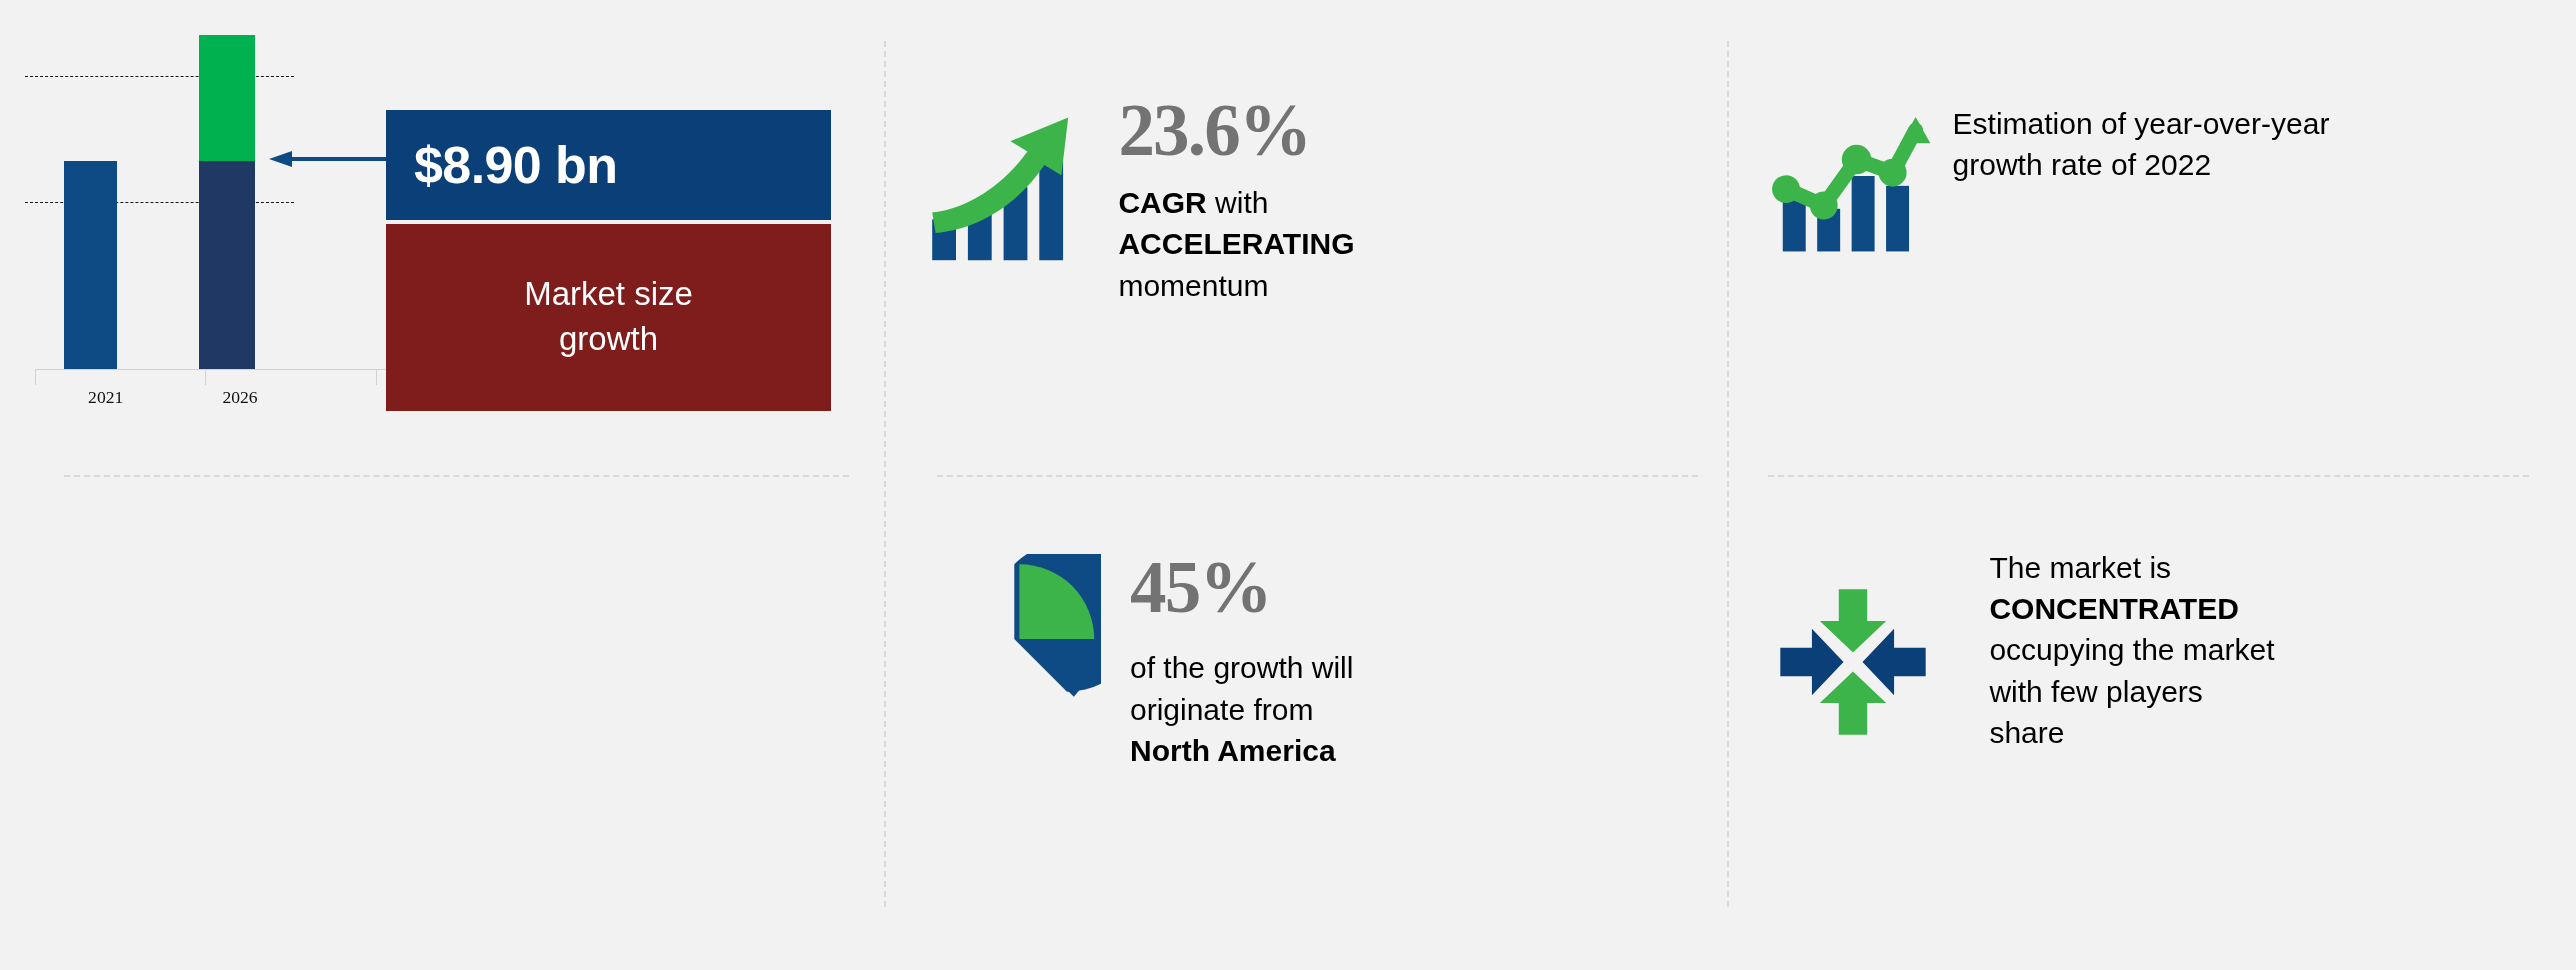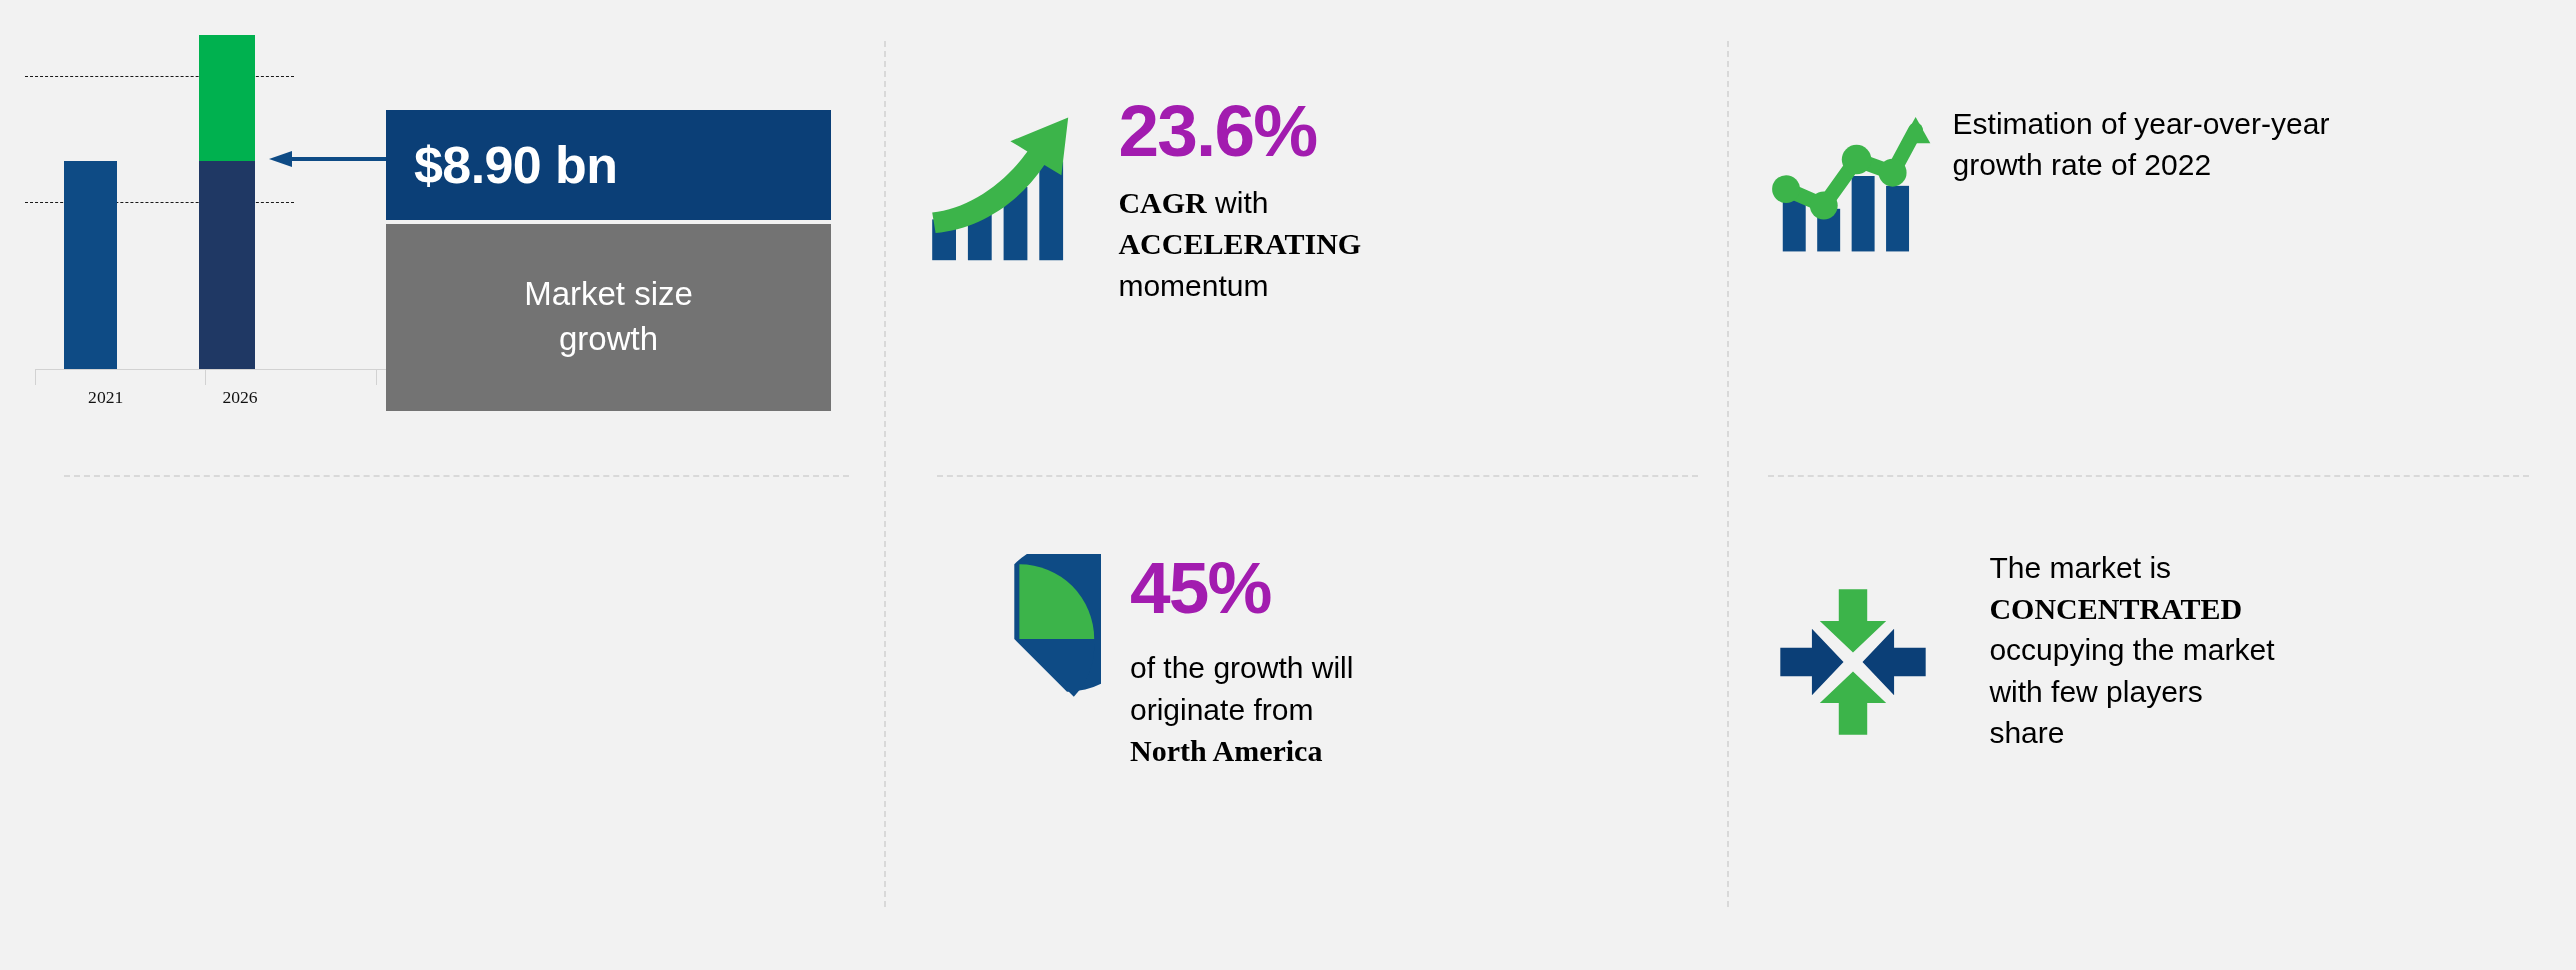--- a/index.html
+++ b/index.html
@@ -141,21 +141,21 @@
     display: flex;
     align-items: center;
     padding-left: 28px;
     box-sizing: border-box;
     color: #ffffff;
     font-size: 52px;
     font-weight: bold;
     letter-spacing: -0.6px;
   }
   .callout-label {
-    background: #737373;
+    background: #7f1d1d;
     height: 187px;
     margin-top: 3.5px;
     display: flex;
     flex-direction: column;
     align-items: center;
     justify-content: center;
     color: #ffffff;
     font-size: 33px;
     line-height: 1.35;
     text-align: center;
@@ -187,33 +187,33 @@
 
   .stat-text {
     color: #000;
   }
 
   .big-number {
     font-size: 73px;
     font-weight: bold;
     line-height: 1.0;
     letter-spacing: -1.8px;
-    color: #a21caf;
-    font-family: Liberation Sans, sans-serif;
+    color: #737373;
+    font-family: Liberation Serif, serif;
     white-space: nowrap;
   }
 
   .sub-text {
     font-size: 30px;
     line-height: 1.38;
     color: #000;
     margin-top: 15px;
     max-width: 445px;
   }
-  .sub-text b { font-weight: bold; font-family: Liberation Serif, serif; }
+  .sub-text b { font-weight: bold; }
 
   
   .ms-row {
     position: absolute;
     left: 53px; top: 550px;
   }
 </style>
 </head>
 <body>
 

